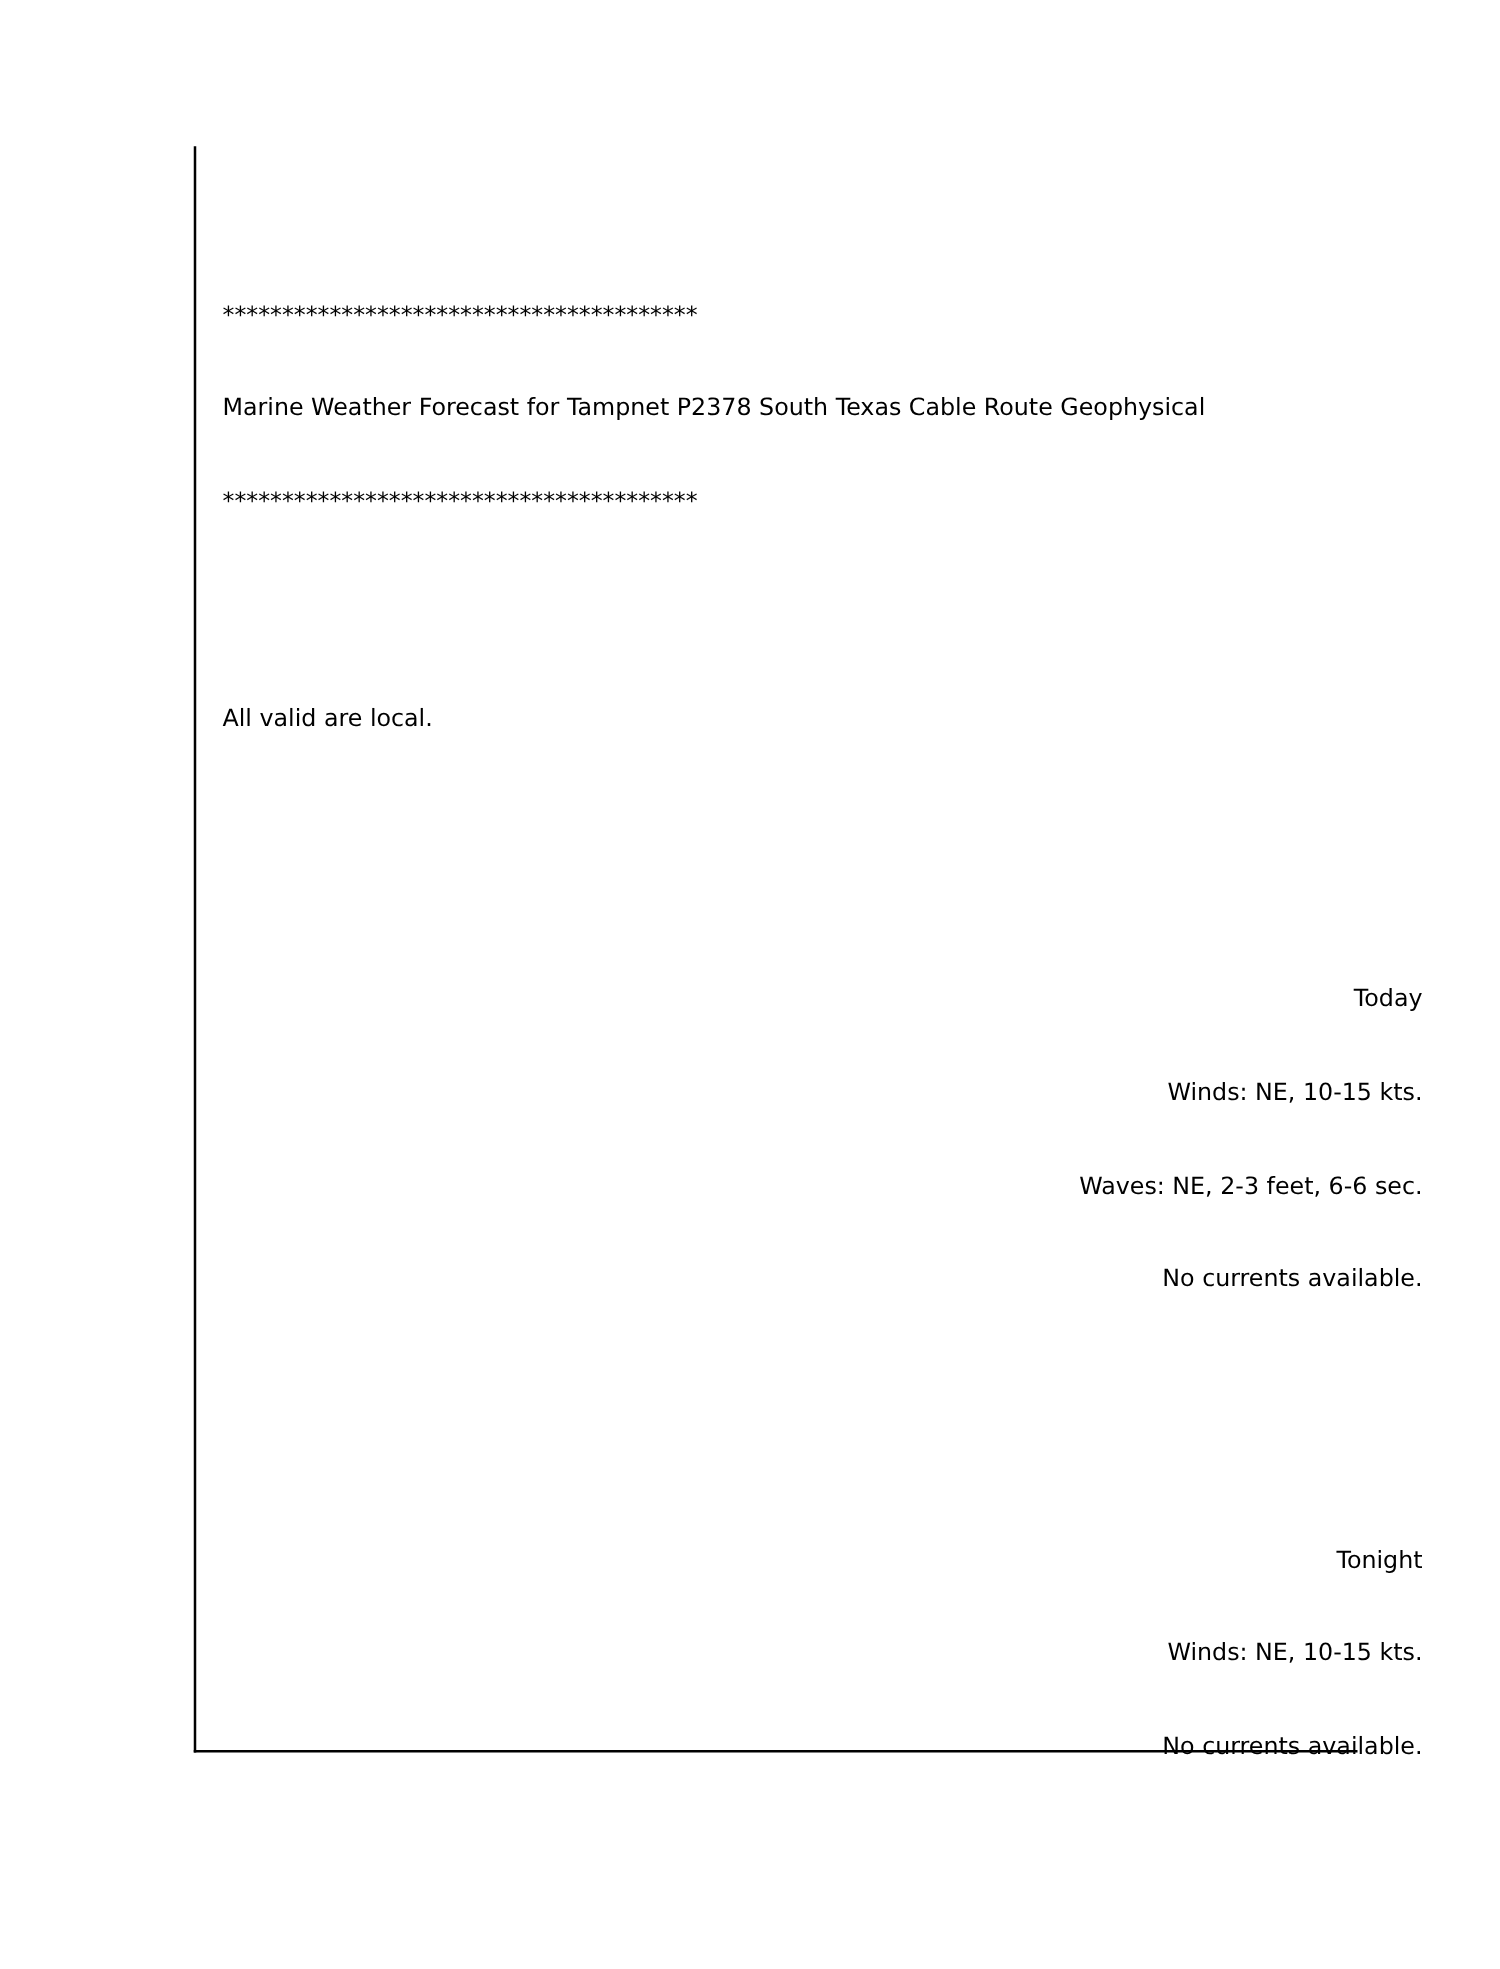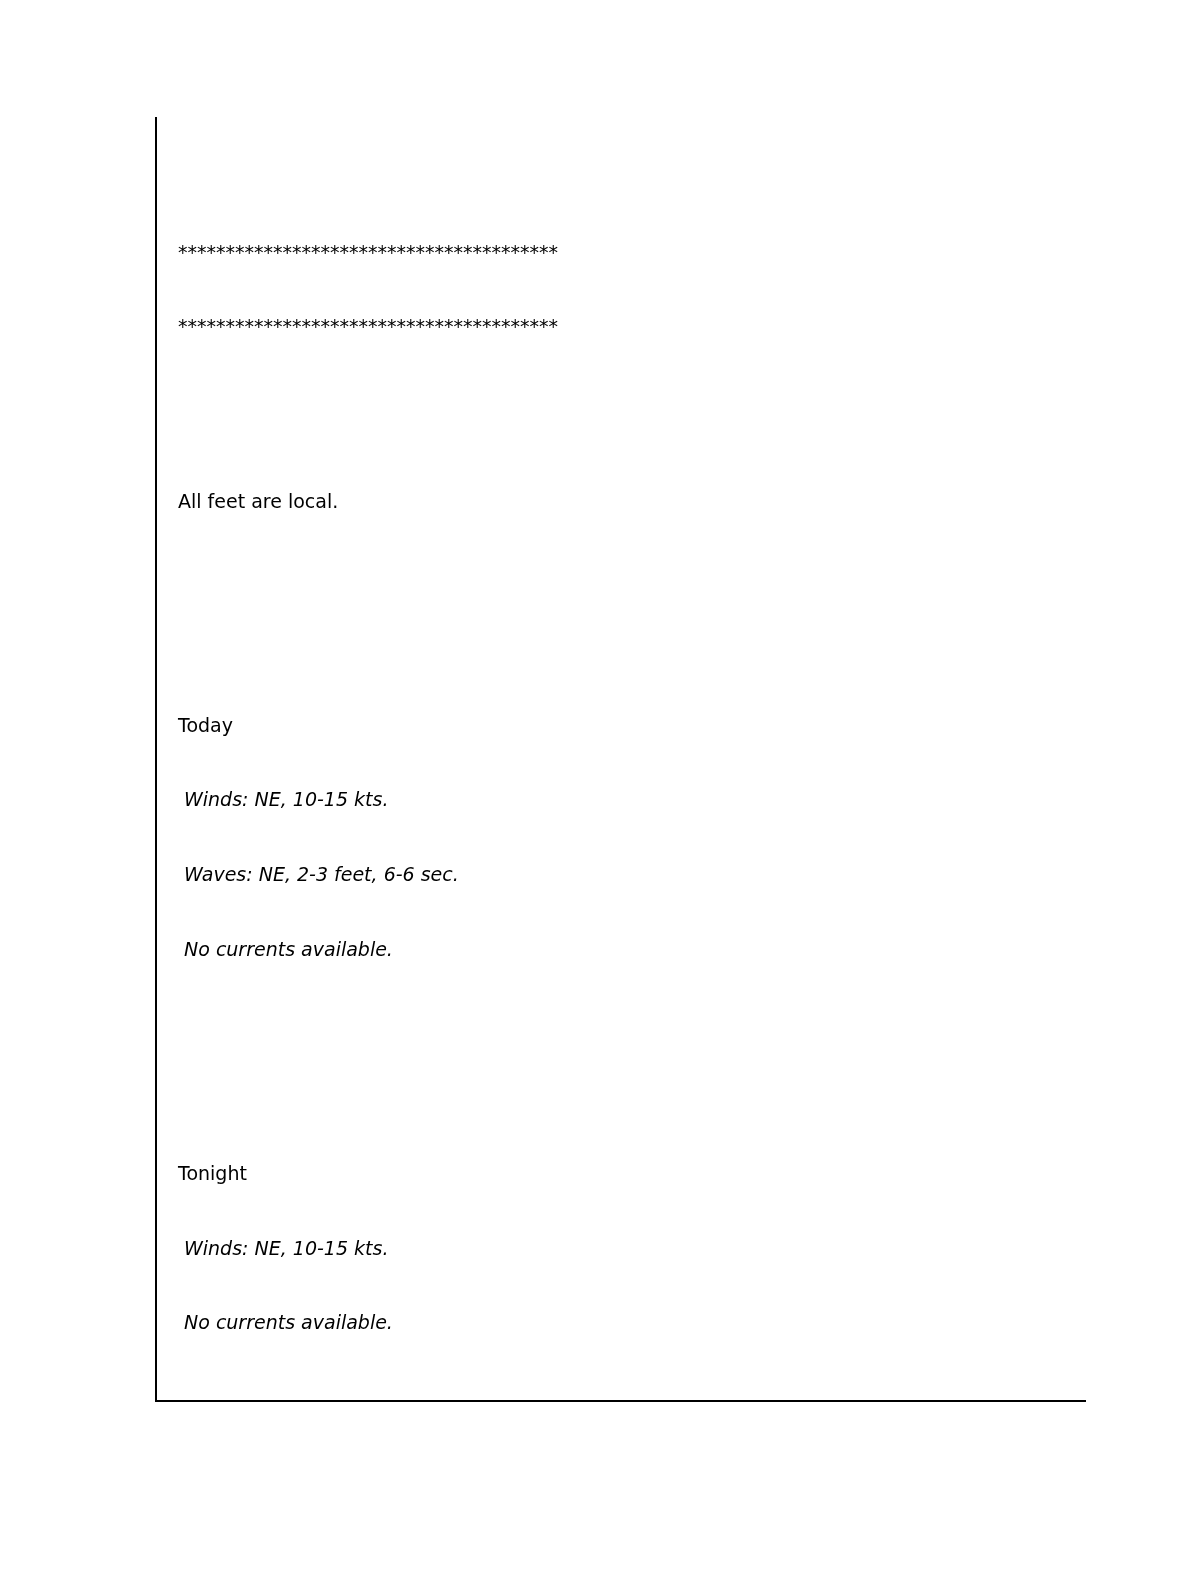--- a/index.html
+++ b/index.html
@@ -43,42 +43,43 @@
   }
   .line {
     height: 24.9px;
     white-space: pre;
   }
   .block-gap {
     margin-bottom: 24.9px;
   }
   .detail-line {
     padding-left: 6px;
-    font-style: italic;
   }
   .section {
     margin-bottom: 24.9px;
+    text-align: right;
   }
 </style>
 </head>
 <body>
 
 <div class="page">
 
   <div class="frame-left-border"></div>
   <div class="frame-bottom-border"></div>
 
   <div class="forecast-text">
 
     <div class="header block-gap">
       <div class="line">****************************************</div>
+      <div class="line">Marine Weather Forecast for Tampnet P2378 South Texas Cable Route Geophysical</div>
       <div class="line">****************************************</div>
     </div>
 
-    <div class="line block-gap">All feet are local.</div>
+    <div class="line block-gap">All valid are local.</div>
 
     <div>
   <div class="section">
     <div class="line">Today</div>
     <div class="line detail-line">Winds: NE, 10-15 kts.</div>
     <div class="line detail-line">Waves: NE, 2-3 feet, 6-6 sec.</div>
     <div class="line detail-line">No currents available.</div>
   </div>
 
   <div class="section">

